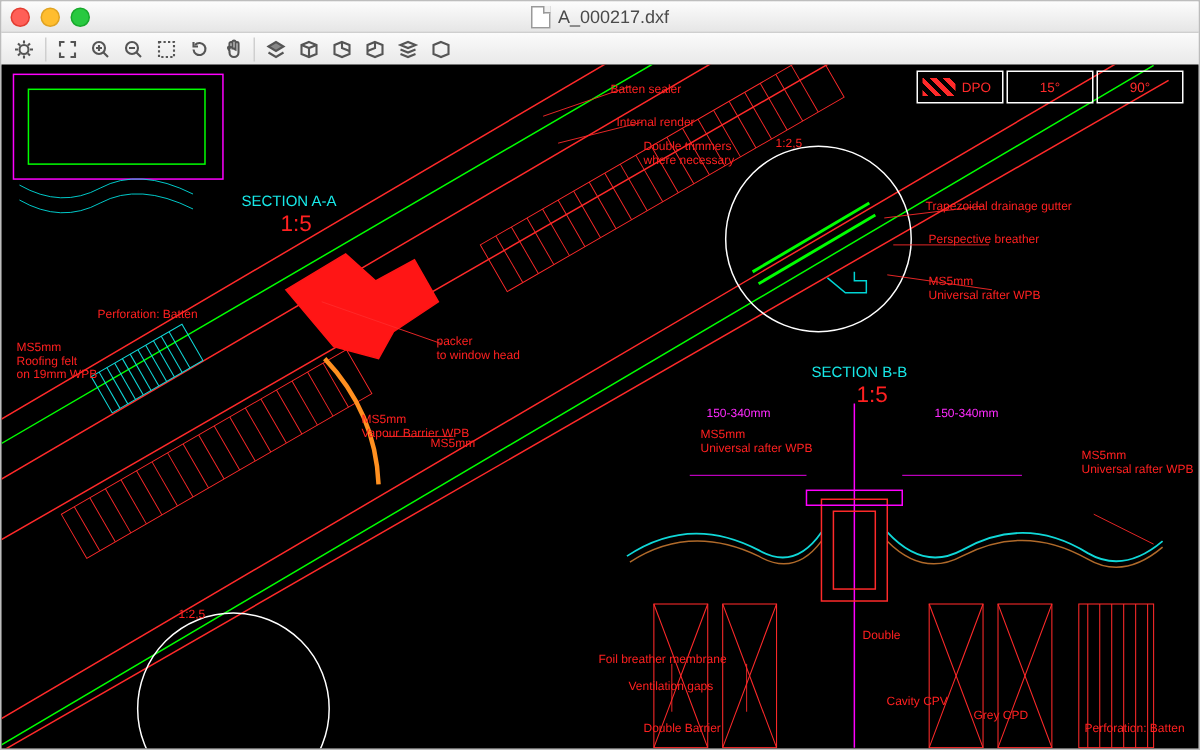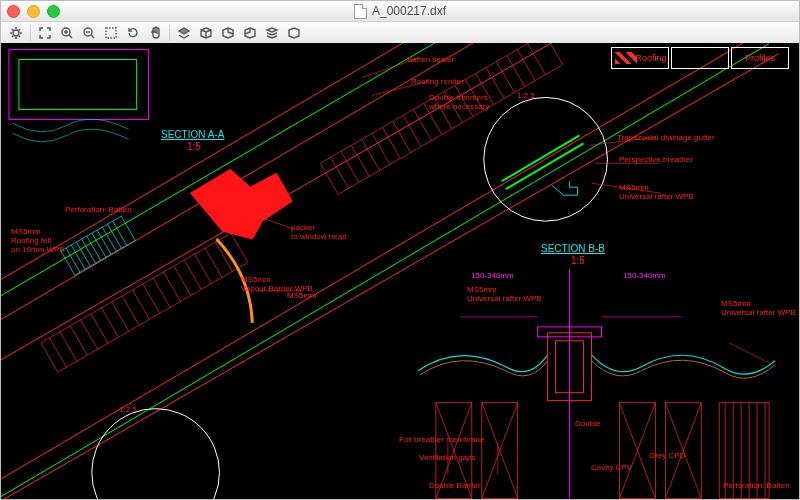--- a/index.html
+++ b/index.html
@@ -23,22 +23,22 @@
   .viewport{position:absolute;left:0;right:0;top:42px;bottom:0;background:#000;overflow:hidden;}
   .viewport svg{width:100%;height:100%;display:block;}
   
   .legend{position:absolute;top:4px;right:10px;display:flex;flex-direction:column;gap:2px;}
   .legrow{display:flex;gap:2px;}
   .legcell{width:58px;height:22px;border:1px solid #fff;display:flex;align-items:center;justify-content:center;color:#ff2a2a;font-size:9px;box-sizing:border-box;position:relative;}
   .legcell .sw{position:absolute;left:3px;top:4px;width:22px;height:12px;}
   
   .annot{position:absolute;font-size:8px;color:#ff2020;white-space:nowrap;}
   .annot.mag{color:#ff2aff;}
-  .sect{position:absolute;color:#17e8e8;font-size:10px;text-decoration:underline;}
-  .scale{position:absolute;color:#ff2020;font-size:10px;}
+  .sect{position:absolute;color:#17e8e8;font-size:10px;}
+  .scale{position:absolute;color:#ff2020;font-size:15px;}
 </style>
 </head>
 <body>
 
 <div class="window">
   <div class="titlebar">
     <div class="traffic">
       <span class="t-close"></span>
       <span class="t-min"></span>
       <span class="t-max"></span>
@@ -288,62 +288,64 @@
         <line x1="256" y1="248" x2="302" y2="248"></line>
         <line x1="448" y1="400" x2="448" y2="432"></line>
           <line x1="498" y1="400" x2="498" y2="432"></line>
         <line x1="770" y1="320" x2="730" y2="300"></line>
       </g>
     </svg>
 
     <div class="legend">
       <div class="legrow">
         <div class="legcell">
-            <span class="sw" style="background:repeating-linear-gradient(45deg,#ff2a2a 0 4px,transparent 4px 8px)"></span>
-            <span style="margin-left:22px">Roofing</span>
+            <span class="sw" style="background:repeating-linear-gradient(45deg,#ff2a2a 0 3px,transparent 3px 6px)"></span>
+            <span style="margin-left:22px">DPO</span>
           </div>
-        <div class="legcell"></div>
         <div class="legcell">
-            <span>Profiles</span>
+            <span>15°</span>
+          </div>
+        <div class="legcell">
+            <span>90°</span>
           </div>
       </div>
     </div>
 
     <div class="sect" style="left:160px;top:86px"><span>SECTION A-A</span></div>
     <div class="scale" style="left:186px;top:98px">1:5</div>
     <div class="sect" style="left:540px;top:200px"><span>SECTION B-B</span></div>
     <div class="scale" style="left:570px;top:212px">1:5</div>
     <div class="annot" style="left:516px;top:48px">1:2,5</div>
     <div class="annot" style="left:118px;top:362px">1:2,5</div>
 
     <div class="annot" style="left:64px;top:162px">Perforation: Batten</div>
     <div class="annot" style="left:10px;top:184px;white-space:pre">MS5mm
 Roofing felt
 on 19mm WPB</div>
     <div class="annot" style="left:240px;top:232px;white-space:pre">MS5mm
 Vapour Barrier WPB</div>
     <div class="annot" style="left:290px;top:180px;white-space:pre">packer
 to window head</div>
     <div class="annot" style="left:286px;top:248px">MS5mm</div>
-    <div class="annot" style="left:410px;top:34px">Roofing render</div>
+    <div class="annot" style="left:410px;top:34px">Internal render</div>
     <div class="annot" style="left:406px;top:12px">Batten sealer</div>
     <div class="annot" style="left:428px;top:50px;white-space:pre">Double trimmers
 where necessary</div>
     <div class="annot" style="left:616px;top:90px">Trapezoidal drainage gutter</div>
     <div class="annot" style="left:618px;top:112px">Perspective breather</div>
     <div class="annot" style="left:618px;top:140px;white-space:pre">MS5mm
 Universal rafter WPB</div>
 
     <div class="annot" style="left:398px;top:392px">Foil breather membrane</div>
     <div class="annot" style="left:418px;top:410px">Ventilation gaps</div>
     <div class="annot" style="left:428px;top:438px">Double Barrier</div>
     <div class="annot" style="left:466px;top:242px;white-space:pre">MS5mm
 Universal rafter WPB</div>
     <div class="annot" style="left:590px;top:420px">Cavity CPV</div>
-    <div class="annot" style="left:648px;top:408px">Grey CPD</div>
+    <div class="annot" style="left:648px;top:429px">Grey CPD</div>
     <div class="annot" style="left:574px;top:376px">Double</div>
     <div class="annot" style="left:722px;top:438px">Perforation: Batten</div>
     <div class="annot" style="left:720px;top:256px;white-space:pre">MS5mm
 Universal rafter WPB</div>
 
     <div class="annot mag" style="left:470px;top:228px">150-340mm</div>
     <div class="annot mag" style="left:622px;top:228px">150-340mm</div>
   </div>
 </div>
 

